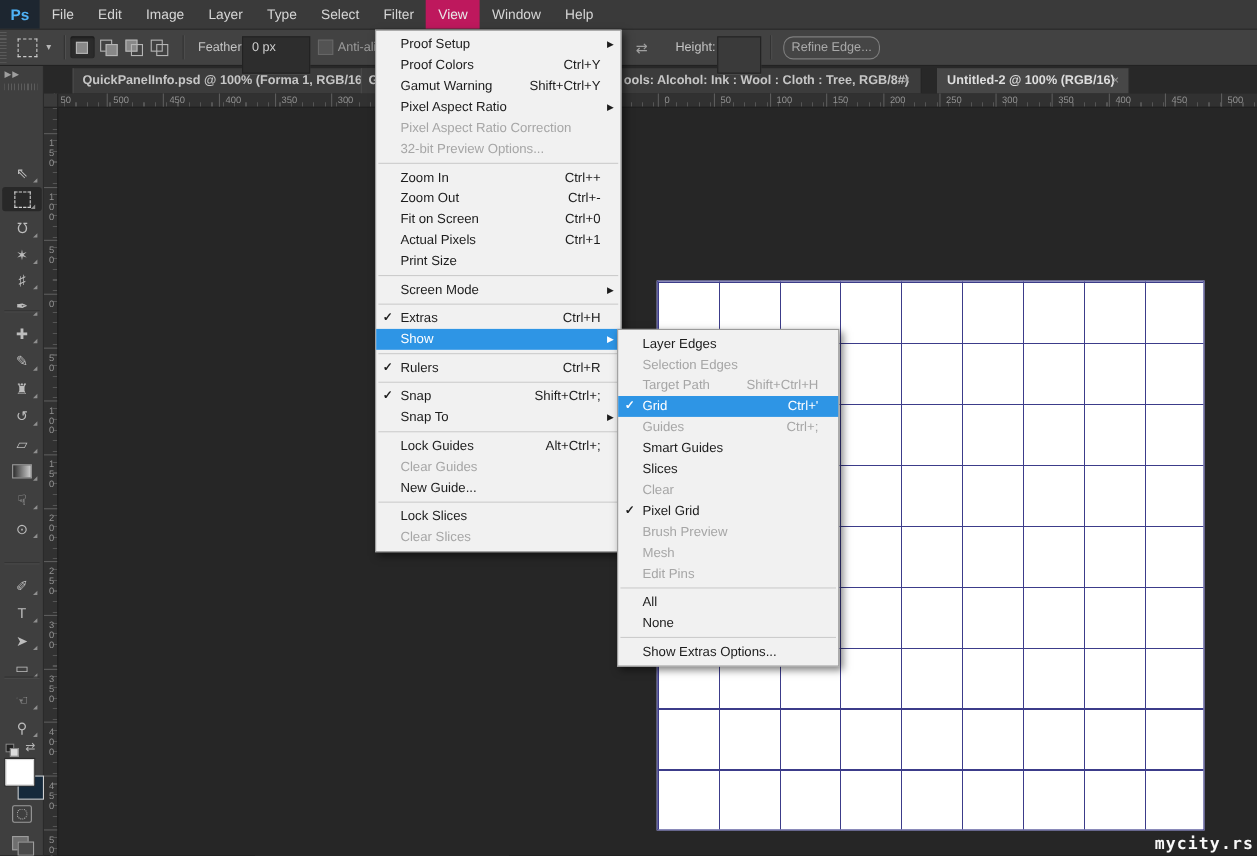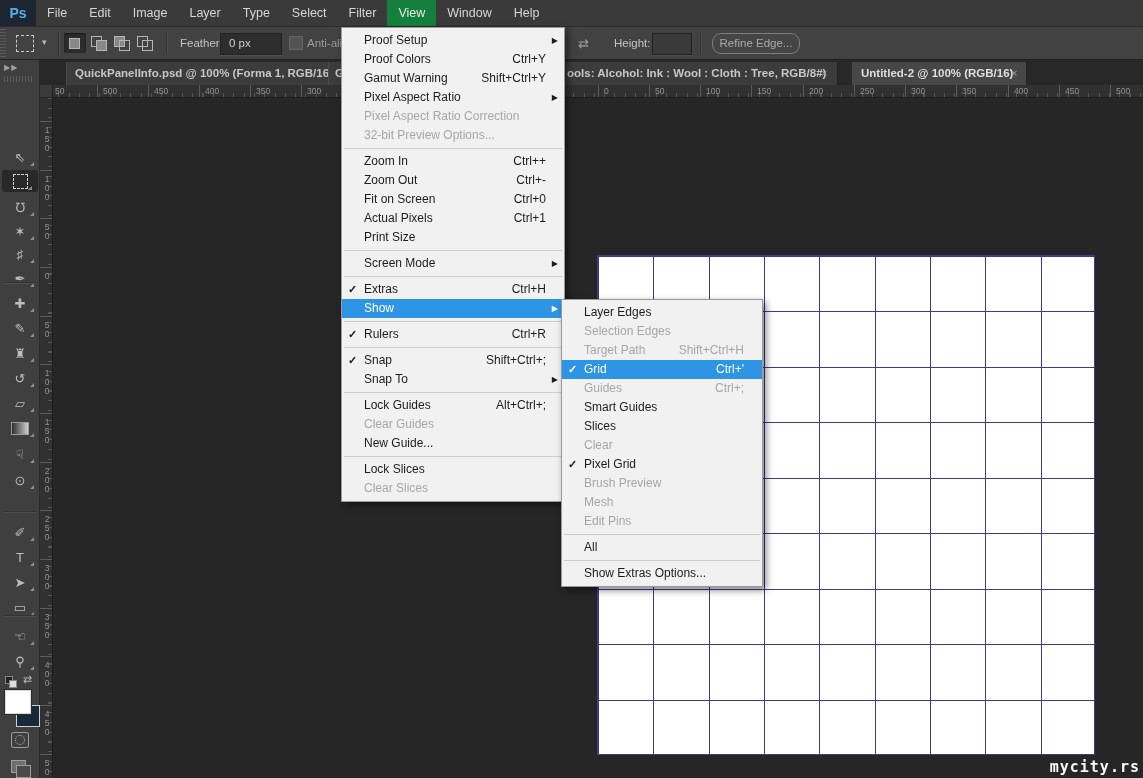--- a/index.html
+++ b/index.html
@@ -5,35 +5,35 @@
   html,body{margin:0;padding:0;background:#111;}
   #app{position:relative;width:1143px;height:778px;overflow:hidden;
        font-family:"Liberation Sans",sans-serif;background:#262626;
        -webkit-font-smoothing:antialiased;}
   
   #menubar{position:absolute;left:0;top:0;width:1143px;height:27px;background:#3a3a3a;
            display:flex;align-items:stretch;z-index:50;border-bottom:1px solid #2c2c2c;box-sizing:border-box;}
   #pslogo{width:36px;background:#1d2630;color:#4fb1f5;font-weight:bold;font-size:14px;
           display:flex;align-items:center;justify-content:center;}
   .mbitem{color:#d6d6d6;font-size:12.5px;padding:0 11px;display:flex;align-items:center;cursor:default;}
-  .mbitem.active{background:#15803d;color:#e8e8e8;}
+  .mbitem.active{background:#be185d;color:#e8e8e8;}
   
   #optionsbar{position:absolute;left:0;top:27px;width:1143px;height:33px;background:#424242;
               border-bottom:1px solid #222;box-sizing:border-box;z-index:40;}
   #grip{position:absolute;left:0;top:2px;width:6px;height:28px;
         background:repeating-linear-gradient(to bottom,#5a5a5a 0 1px,transparent 1px 3px);}
   #toolpreset{position:absolute;left:16px;top:8px;width:16px;height:15px;border:1px dashed #c9c9c9;}
   #presetcaret{position:absolute;left:42px;top:10px;color:#b8b8b8;font-size:9px;}
   .obsep{position:absolute;top:5px;width:1px;height:22px;background:#333;box-shadow:1px 0 0 #4f4f4f;}
   .modebtn{position:absolute;top:6px;width:22px;height:20px;border-radius:2px;}
   .modebtn.pressed{background:#2c2c2c;box-shadow:inset 0 1px 2px rgba(0,0,0,.5);}
   .msq{position:absolute;width:9px;height:9px;border:1px solid #b5b5b5;background:#888;}
   .msq.hollow{background:transparent;}
   .oblabel{position:absolute;top:10px;color:#c4c4c4;font-size:11.5px;}
-  .obinput{position:absolute;top:6px;height:22px;background:#2d2d2d;border:1px solid #222;
+  .obinput{position:absolute;top:6px;height:34px;background:#2d2d2d;border:1px solid #222;
            box-shadow:0 1px 0 #4e4e4e;color:#cfcfcf;font-size:11.5px;line-height:18px;
            padding:0 8px;box-sizing:border-box;}
   #antialias-box{position:absolute;left:289px;top:9px;width:12px;height:12px;background:#535353;
                  border:1px solid #666;}
   #antialias-label{position:absolute;left:307px;top:10px;color:#9a9a9a;font-size:11.5px;white-space:nowrap;}
   #swapwh{position:absolute;left:578px;top:9px;color:#9f9f9f;font-size:13px;}
   #height-input{left:652px;width:40px;background:#3a3a3a;}
   #refine-edge{position:absolute;left:712px;top:6px;width:86px;height:19px;border:1px solid #7e7e7e;
                border-radius:9px;background:#454545;color:#a9a9a9;font-size:11.5px;text-align:center;
                line-height:18px;}
@@ -393,17 +393,18 @@
       <div class="mi dis"><span class="lbl">Guides</span><span class="sc">Ctrl+;</span></div>
       <div class="mi"><span class="lbl">Smart Guides</span></div>
       <div class="mi"><span class="lbl">Slices</span></div>
       <div class="mi dis"><span class="lbl">Clear</span></div>
       <div class="mi"><span class="chk">✓</span><span class="lbl">Pixel Grid</span></div>
       <div class="mi dis"><span class="lbl">Brush Preview</span></div>
       <div class="mi dis"><span class="lbl">Mesh</span></div>
       <div class="mi dis"><span class="lbl">Edit Pins</span></div>
       <div class="msep"></div>
       <div class="mi"><span class="lbl">All</span></div>
+      <div class="mi"><span class="lbl">None</span></div>
       <div class="msep"></div>
       <div class="mi"><span class="lbl">Show Extras Options...</span></div>
     </div>
 
 </div>
 
 </body></html>

